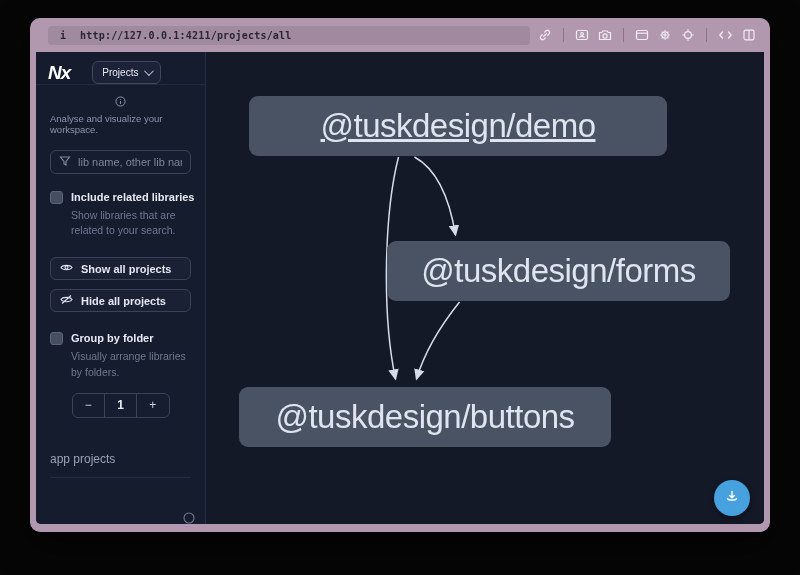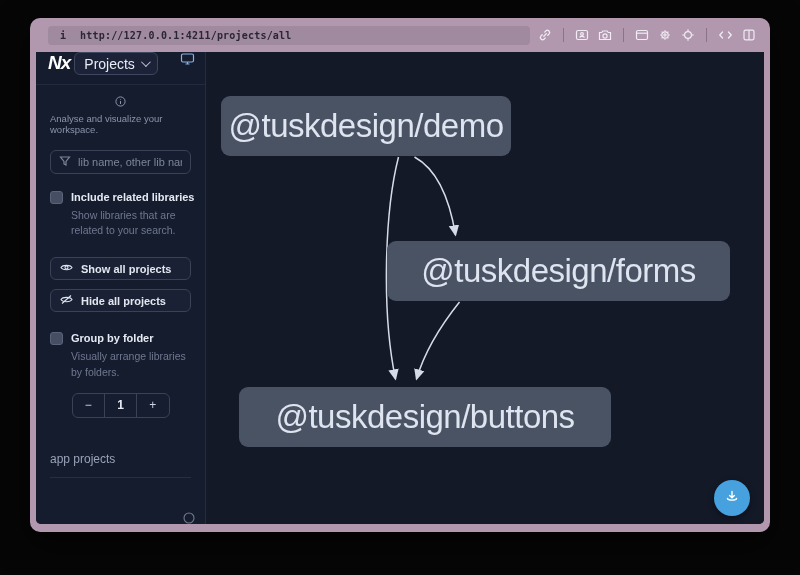--- a/index.html
+++ b/index.html
@@ -24,26 +24,26 @@
   .tb-icons svg { display:block; }
   .tb-sep { width:1px; height:14px; background:rgba(70,50,70,.35); margin:0 2px; }
 
   
   .content { position:absolute; left:6px; right:6px; top:34px; bottom:8px;
              background:#131927; border-radius:0 0 5px 5px; display:flex; overflow:hidden; }
 
   
   .sidebar { width:170px; background:#151c2e; border-right:1px solid #242c44;
              padding:0 14px; overflow:hidden; flex:none; position:relative; }
-  .sb-header { height:33px; display:flex; align-items:flex-start; gap:4px;
+  .sb-header { height:33px; display:flex; align-items:flex-end; gap:22px;
                border-bottom:1px solid #222a40; margin:0 -14px; padding:0 10px 0 12px; }
   .logo { color:#fff; font-size:19px; font-weight:bold; letter-spacing:-1px;
           font-style:italic; flex:none; }
   .proj-btn { height:23px; padding:0 9px; border:1px solid #3e4660; border-radius:6px;
-              background:#1c2338; color:#e8ecf5; font-size:14px; display:flex;
+              background:#1c2338; color:#e8ecf5; font-size:10px; display:flex;
               align-items:center; gap:6px; cursor:pointer; }
   .chev { width:7px; height:7px; border-right:1.4px solid #b9c1d4;
           border-bottom:1.4px solid #b9c1d4; transform:rotate(45deg) translateY(-2px); }
   .sb-header .spacer { flex:1; }
 
   .tagline { display:flex; align-items:center; gap:4px; margin-top:11px;
              color:#8b94ab; font-size:9.5px;flex-direction:column; }
 
   .searchbox { margin-top:15px; height:24px; border:1px solid #3a4258; border-radius:6px;
                display:flex; align-items:center; padding:0 8px; gap:7px; background:#161d30; }
@@ -78,21 +78,21 @@
   .partial-row { position:absolute; left:14px; right:10px; bottom:-2px; height:16px;
                  display:flex; justify-content:flex-end; align-items:flex-start; }
   .partial-row svg { opacity:.8; }
 
   
   .canvas { position:relative; flex:1; background:#131927; }
   .edges { position:absolute; left:0; top:0; width:100%; height:100%; }
   .gnode { position:absolute; background:#4a5364; border-radius:9px; display:flex;
            align-items:center; justify-content:center; color:#dfe5f0; font-size:33px;
            letter-spacing:-.5px; cursor:pointer; }
-  .gnode.n-demo    { left:15px;  top:44px;  width:290px; height:60px; }
+  .gnode.n-demo    { left:43px;  top:44px;  width:418px; height:60px;text-decoration:underline; }
   .gnode.n-forms   { left:141px; top:189px; width:343px; height:60px;margin-left:40px; }
   .gnode.n-buttons { left:33px;  top:335px; width:372px; height:60px; }
 
   .fab { position:absolute; left:508px; top:428px; width:36px; height:36px;
          border-radius:50%; background:#46a1de; display:flex; align-items:center;
          justify-content:center; cursor:pointer; box-shadow:0 2px 6px rgba(0,0,0,.4); }
 </style>
 </head>
 <body>
 

